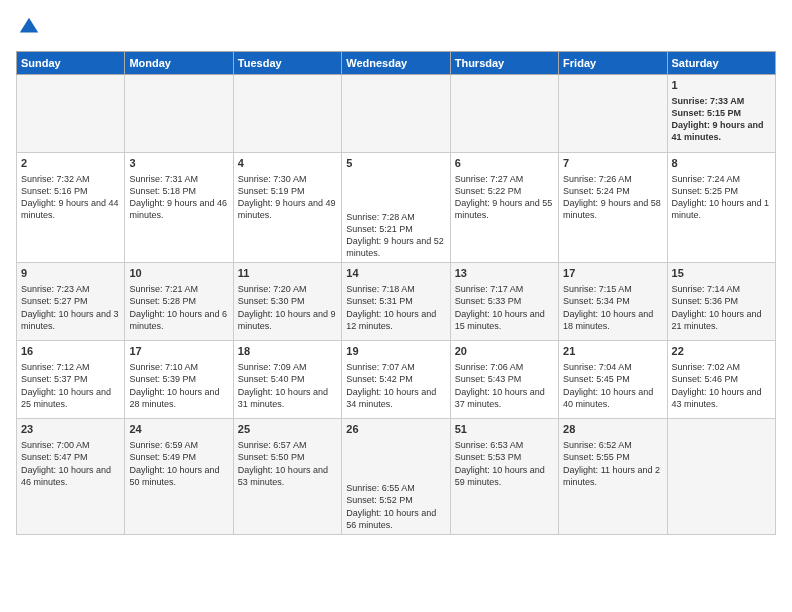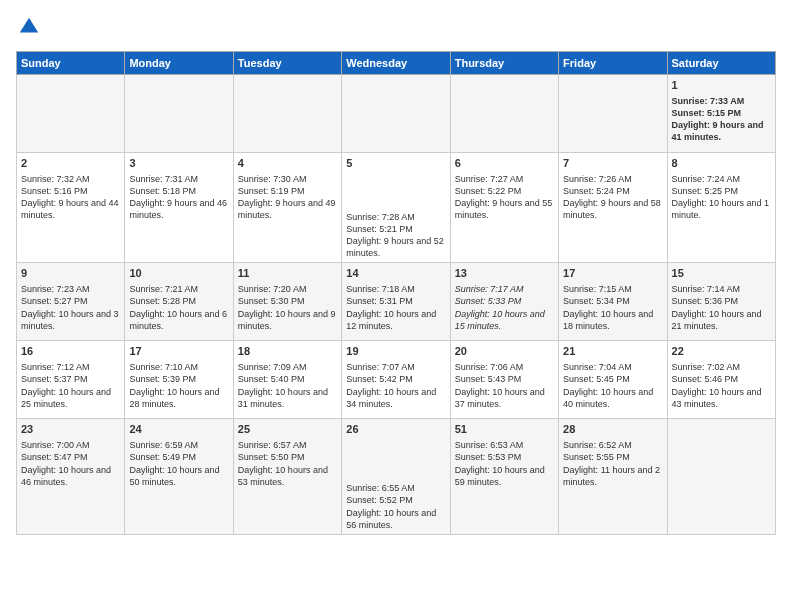--- a/index.html
+++ b/index.html
@@ -204,21 +204,21 @@
 Daylight: 10 hours and 9 minutes.</div>
         </td>
         <td>
           <span class="day-num">14</span>
           <div class="day-info" style="white-space: pre-line;">Sunrise: 7:18 AM
 Sunset: 5:31 PM
 Daylight: 10 hours and 12 minutes.</div>
         </td>
         <td>
           <span class="day-num">13</span>
-          <div class="day-info" style="white-space: pre-line; font-style: italic;">Sunrise: 7:17 AM
+          <div class="day-info" style="white-space: pre-line;">Sunrise: 7:17 AM
 Sunset: 5:33 PM
 Daylight: 10 hours and 15 minutes.</div>
         </td>
         <td>
           <span class="day-num">17</span>
           <div class="day-info" style="white-space: pre-line;">Sunrise: 7:15 AM
 Sunset: 5:34 PM
 Daylight: 10 hours and 18 minutes.</div>
         </td>
         <td>

